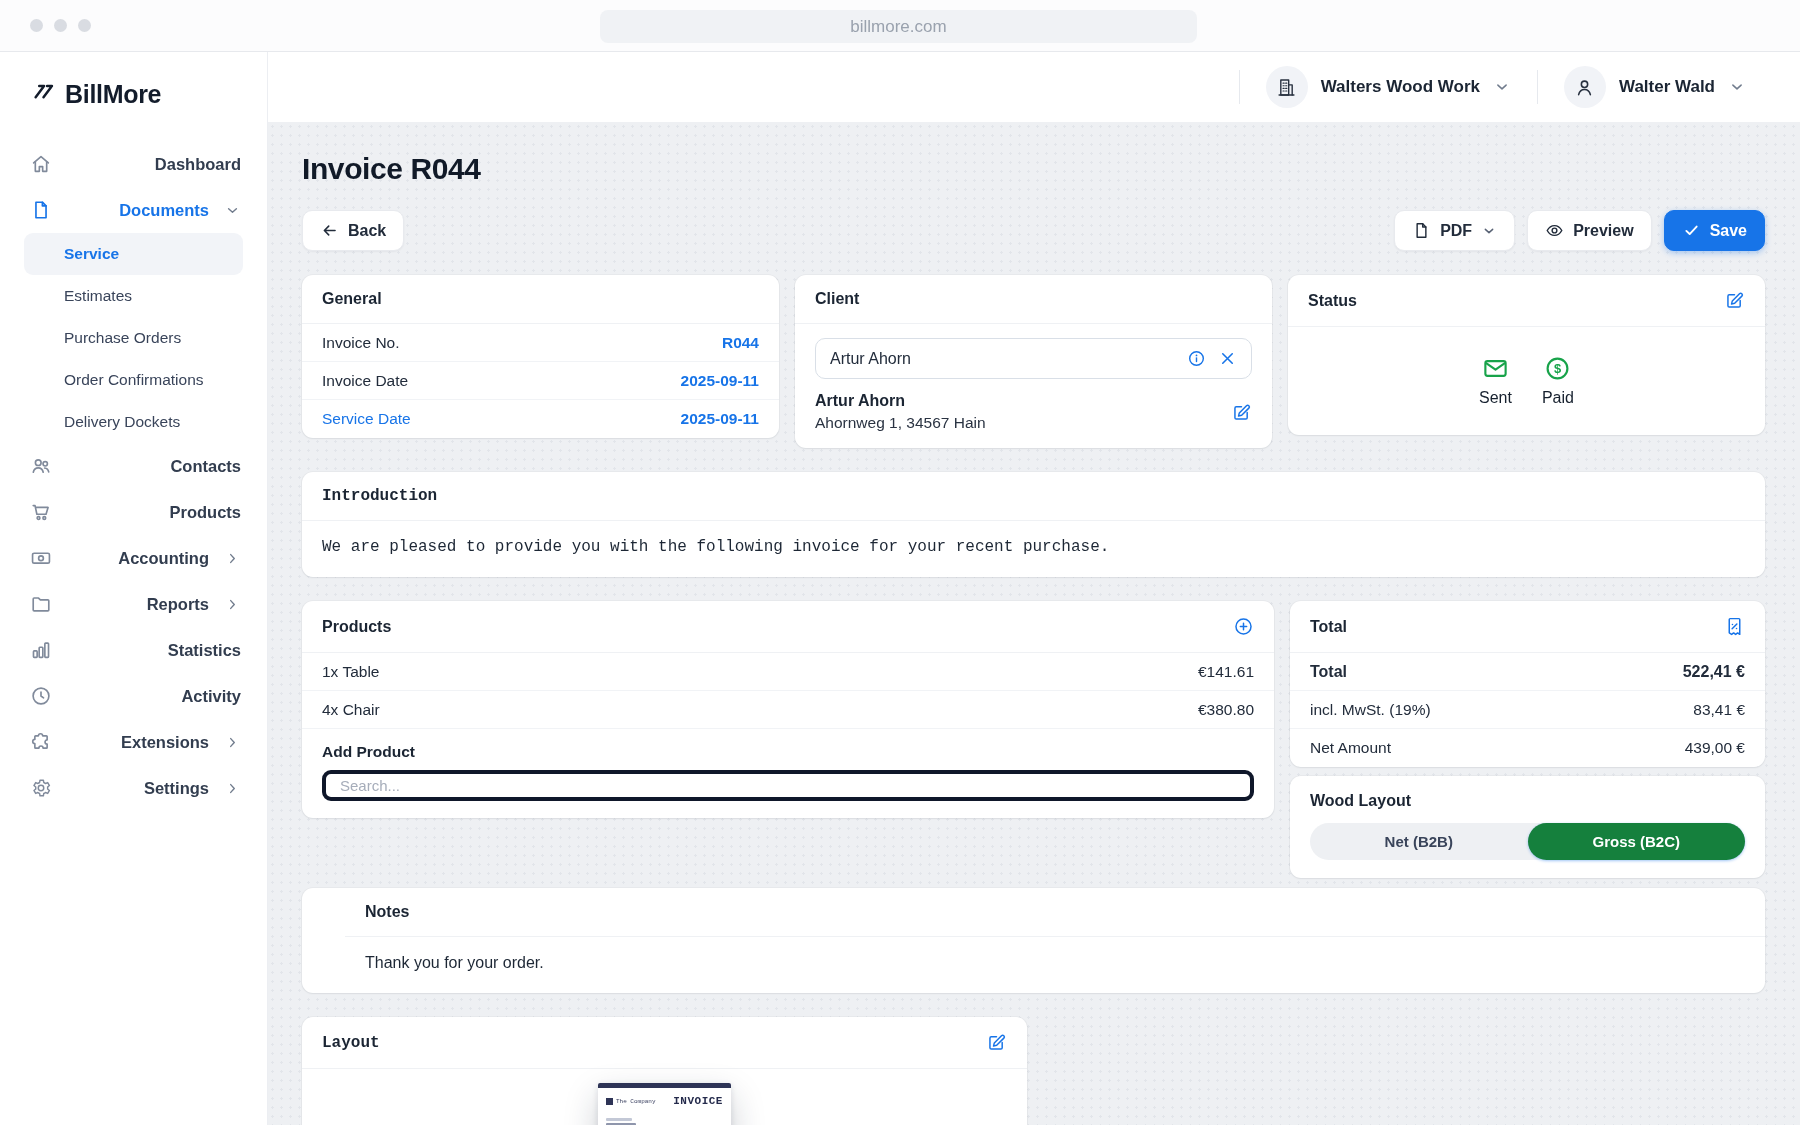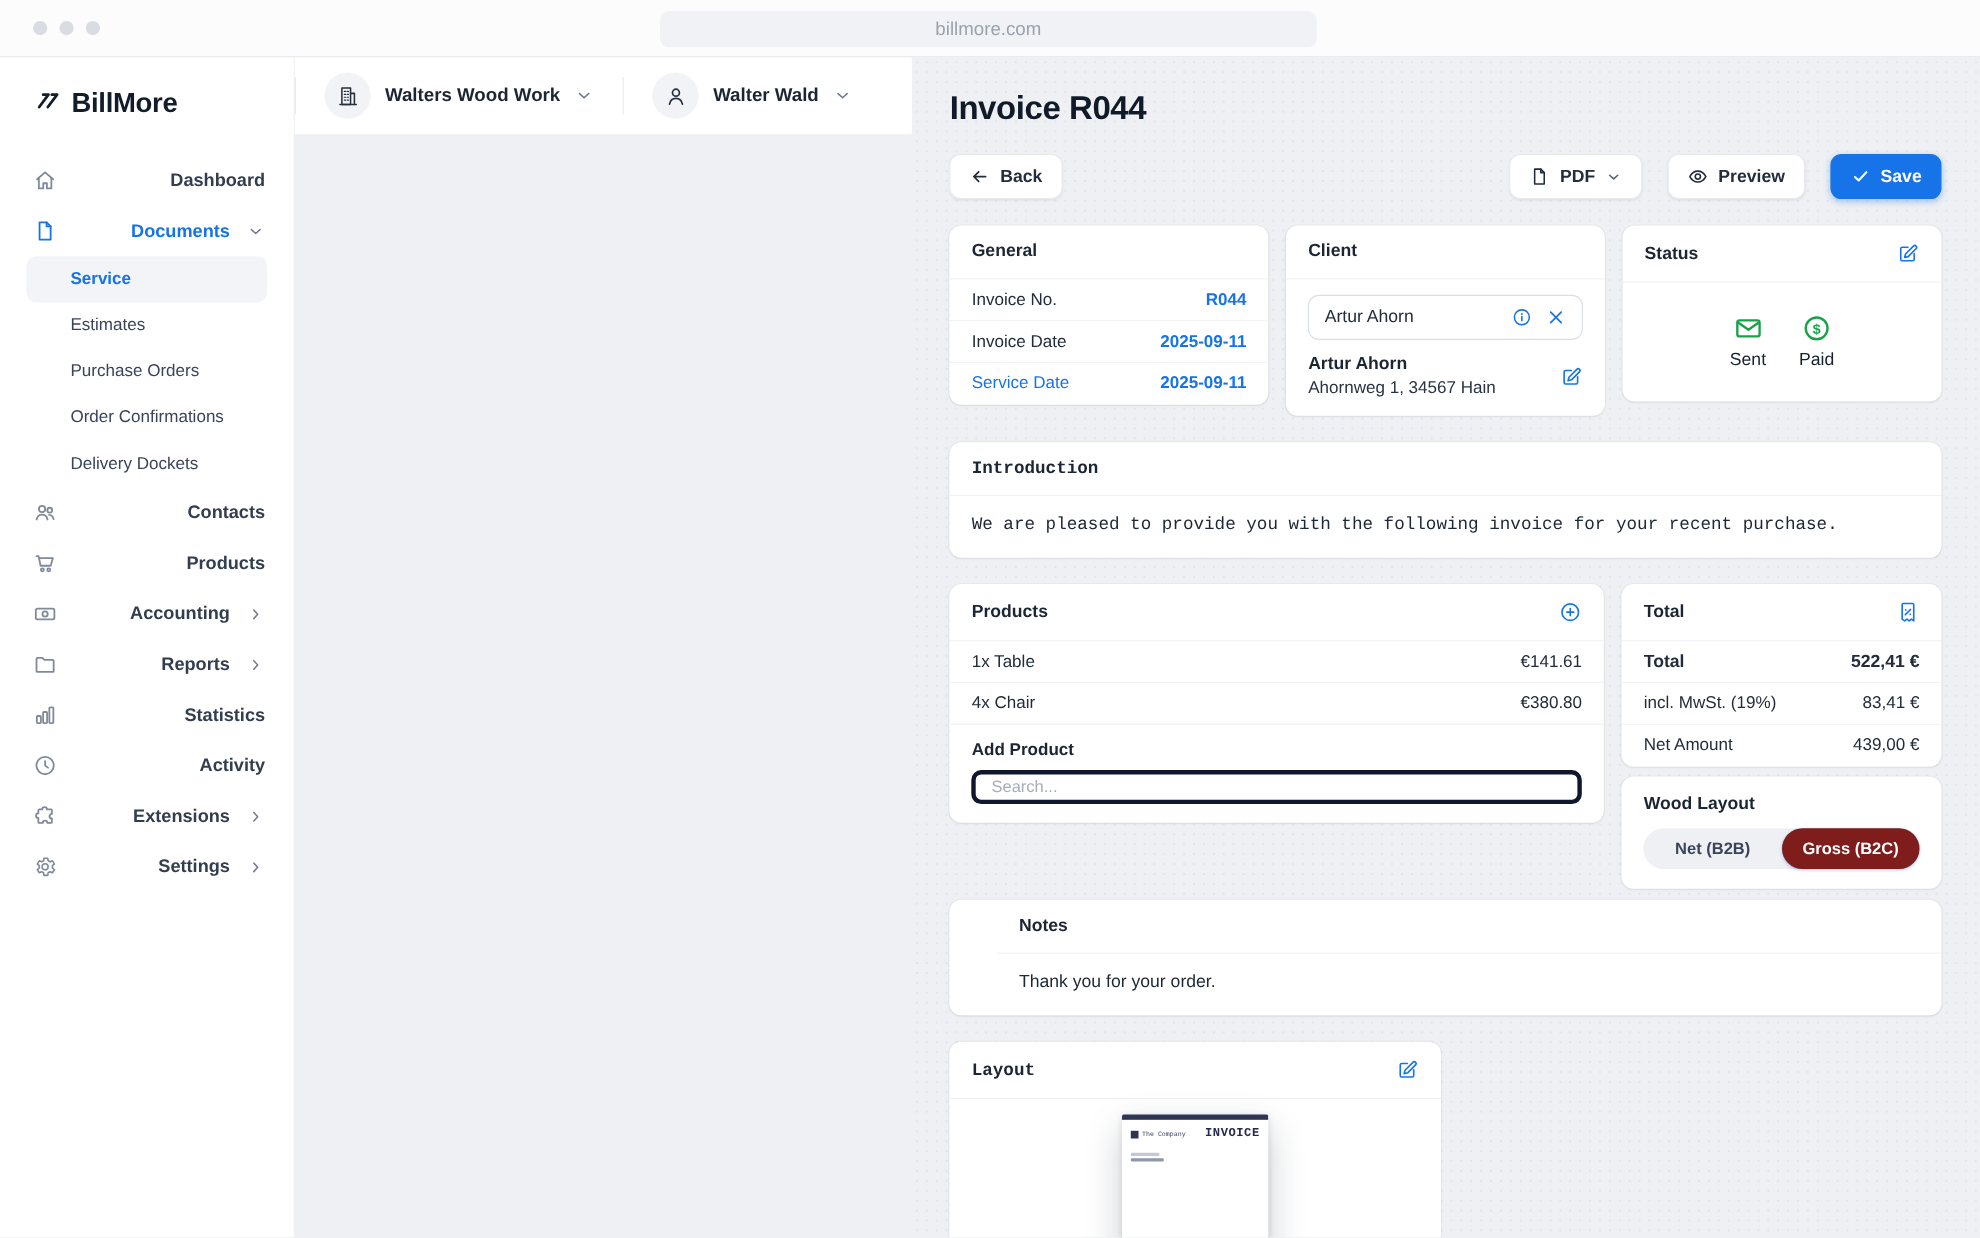--- a/index.html
+++ b/index.html
@@ -26,38 +26,38 @@
   .nav-item { height:46px; display:flex; align-items:center; gap:15px; padding:0 26px 0 30px;
               color:#323d4f; font-size:16.5px; font-weight:600; cursor:pointer; }
   .nav-item .ic { width:22px; height:22px; color:#808a9b; flex:none; }
   .nav-item .lbl { flex:1; }
   .nav-item .chev { width:17px; height:17px; color:#717c8d; flex:none; }
   .nav-item.blue, .nav-item.blue .ic { color:#1774e8; }
   .sub-item { height:42px; display:flex; align-items:center; margin:0 24px; padding:0 16px 0 40px;
               font-size:15.5px; font-weight:500; color:#39445a; border-radius:9px; cursor:pointer; }
   .sub-item.active { background:#f2f4f8; color:#1774e8; font-weight:600; }
 
-  .main { flex:1; display:flex; flex-direction:row; min-width:0; }
+  .main { flex:1; display:flex; flex-direction:column; min-width:0; }
   .topbar { height:70px; background:#fff; display:flex; align-items:center; justify-content:flex-end;
             padding-right:28px; }
   .vdiv { width:1px; height:34px; background:#e6e9ee; }
   .hdr-group { display:flex; align-items:center; gap:13px; padding:0 26px; cursor:pointer; }
   .avatar { width:42px; height:42px; border-radius:50%; background:#f1f3f7; display:flex;
             align-items:center; justify-content:center; color:#27303f; flex:none; }
   .avatar svg { width:21px; height:21px; }
   .hdr-name { font-size:17px; font-weight:700; color:#1b2533; white-space:nowrap; }
   .hdr-group .chev { width:18px; height:18px; color:#717c8d; }
 
   
   .content { flex:1; background-color:#eef0f3;
              background-image:radial-gradient(#e2e5ea 1px, rgba(0,0,0,0) 1.1px);
              background-size:9px 9px; padding:30px 35px 0 34px; overflow:hidden; }
   .page-title { font-size:30px; font-weight:700; color:#111a28; letter-spacing:-0.4px; }
   .toolbar { display:flex; justify-content:space-between; align-items:center; margin-top:24px; }
-  .actions { display:flex; gap:23px;align-items:center; }
+  .actions { display:flex; gap:12px;align-items:center; }
   .btn { display:flex; align-items:center; gap:9px; height:41px; padding:0 17px; background:#fff;
          border:1px solid #e8eaee; border-radius:10px; font-size:16px; font-weight:600; color:#222c3b;
          box-shadow:0 1px 2px rgba(16,24,40,.05); cursor:pointer; font-family:inherit; }
   .btn .ic { width:19px; height:19px; }
   .btn .chev { width:16px; height:16px; color:#586274; }
   .btn.primary { background:#1774e8; border-color:#1774e8; color:#fff;
                  box-shadow:0 2px 6px rgba(23,116,232,.35); }
 
   .card { background:#fff; border-radius:11px;
           box-shadow:0 1px 2px rgba(18,27,43,.06), 0 0 0 1px rgba(18,27,43,.03); }
@@ -102,21 +102,21 @@
   .searchwrap { padding:0 20px 17px; }
   .search-input { width:100%; height:31px; border:4px solid #0f172a; border-radius:9px; padding:0 14px;
                   font-size:15px; color:#222c3b; font-family:inherit; outline:none; }
   .search-input::placeholder { color:#a6adba; }
 
   .pl-card { padding:16px 20px 18px; }
   .pl-title { font-size:16px; font-weight:600; color:#1b2533; }
   .toggle { margin-top:13px; display:flex; background:#eef0f3; border-radius:19px; height:37px; }
   .seg { flex:1; display:flex; align-items:center; justify-content:center; font-size:15px;
          font-weight:600; color:#39445a; border-radius:19px; cursor:pointer; }
-  .seg.active { background:#7f1d1d; color:#fff; font-weight:700;
+  .seg.active { background:#15803d; color:#fff; font-weight:700;
                 box-shadow:0 1px 3px rgba(23,116,232,.4); }
 
   .layout-card { width:49.55%; }
   .layout-body { padding:14px 0 60px; display:flex; justify-content:center; }
   .thumb { width:133px; height:210px; background:#fff; position:relative; border-radius:2px;
            overflow:hidden; box-shadow:0 14px 34px rgba(25,35,55,.22), 0 2px 6px rgba(25,35,55,.12);
            cursor:pointer; }
   .thumb-top { height:5px; background:#2e3456; }
   .thumb-head { display:flex; justify-content:space-between; align-items:center; padding:7px 8px 0; }
   .thumb-logo { display:flex; gap:3px; align-items:center; }

